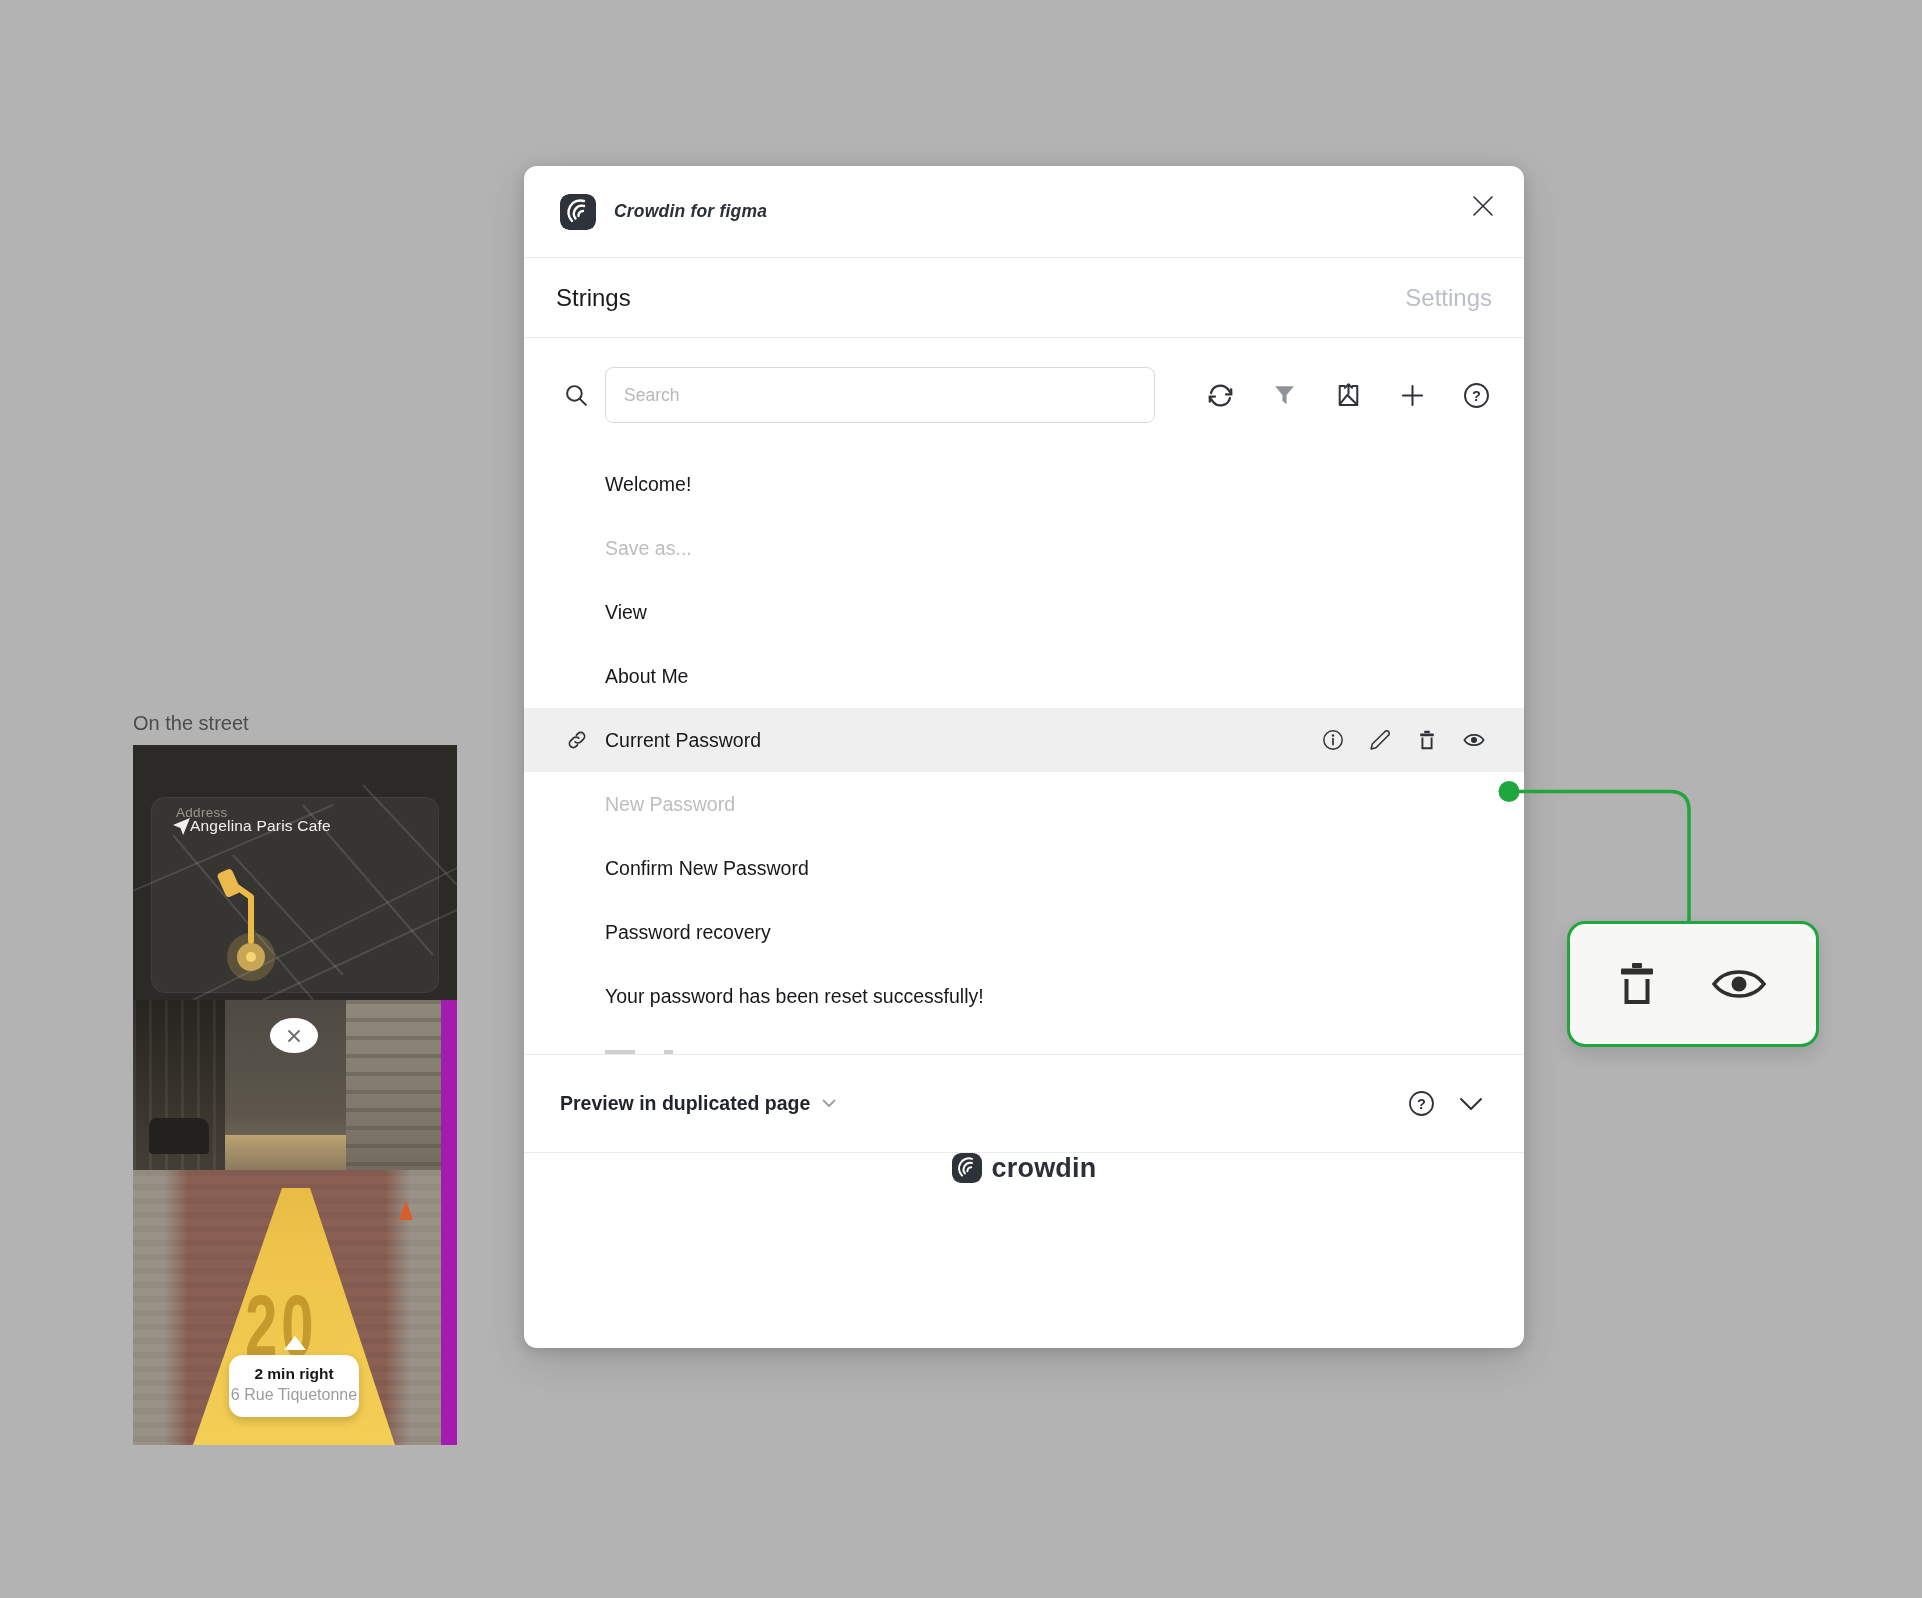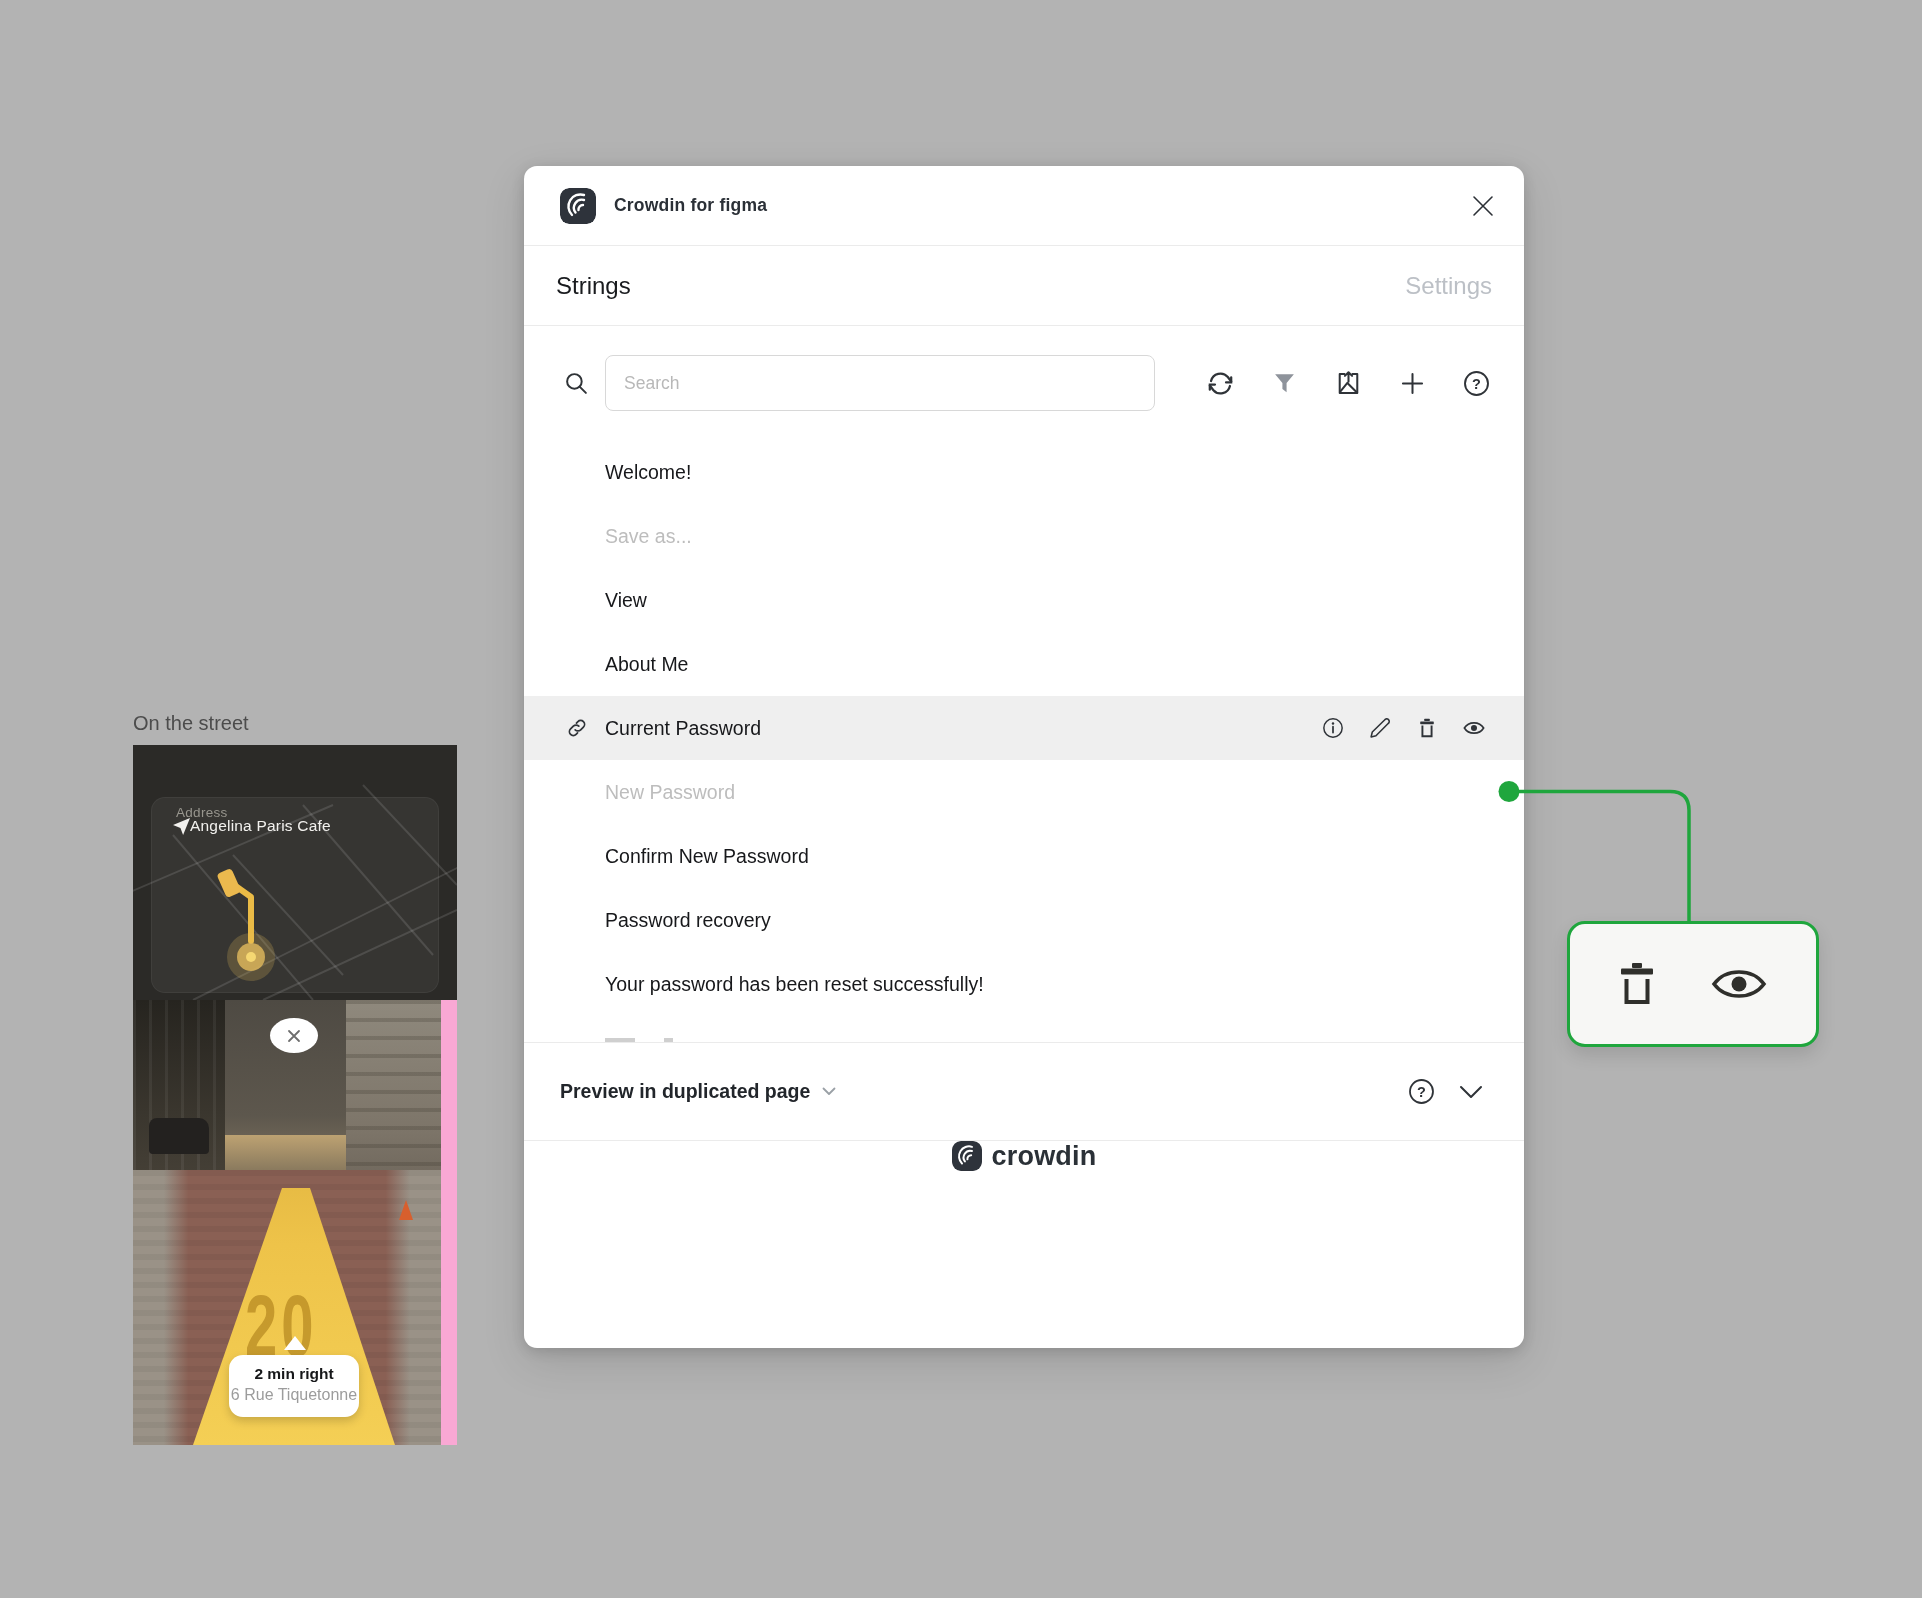--- a/index.html
+++ b/index.html
@@ -15,21 +15,21 @@
   
   .map-frame { left:0; top:745; width:85; height:700; background:#ebebe8; overflow:hidden; }
   .map-area { position:absolute; inset:0 0 335px 0; background:#ebebe8; overflow:hidden; }
   .green1 { position:absolute; left:-26px; top:-24px; width:84px; height:120px; background:#abcd7c; border-radius:45%; transform:rotate(-14deg); }
   .map-sheet { position:absolute; left:0; right:0; top:365px; bottom:0; background:#fff; border-radius:12px 12px 0 0; }
   .sheet-sep1 { position:absolute; left:0; right:22px; top:110px; height:1px; background:#ededed; }
   .sheet-sep2 { position:absolute; left:0; right:22px; top:208px; height:1px; background:#ededed; }
 
   
   .street-label { left:133px; top:712px; font-size:20px; color:#4c4c4c; }
-  .street-frame { left:133px; top:745px; width:324px; height:700px; background:#f9a8d4; overflow:hidden; }
+  .street-frame { left:133px; top:745px; width:324px; height:700px; background:#a21caf; overflow:hidden; }
   .ar-top { position:absolute; left:0; top:0; right:0; height:255px; background:#2b2a27; overflow:hidden; }
   .glass { position:absolute; left:18px; top:52px; width:288px; height:196px; border-radius:14px;
            background:rgba(255,255,255,.055); box-shadow:inset 0 0 0 1px rgba(255,255,255,.05); }
   .addr-label { position:absolute; left:43px; top:60px; font-size:13.5px; color:#98968e; letter-spacing:.3px; }
   .addr-row { position:absolute; left:40px; top:72px; display:flex; align-items:center; }
   .addr-value { font-size:15.5px; color:#f2f1ee; letter-spacing:.2px; }
   .ar-photo { position:absolute; left:0; top:255px; right:16px; height:445px; background:#6e675e; overflow:hidden; }
   .bld-left { position:absolute; left:0; top:0; width:92px; height:205px;
     background:linear-gradient(180deg,#26241f 0%,#3a362e 55%,#4a443a 100%); }
   .bld-left:after{ content:""; position:absolute; inset:0;
@@ -60,22 +60,22 @@
   .up-chevron { position:absolute; left:151px; top:336px; width:0; height:0;
     border-left:11px solid transparent; border-right:11px solid transparent; border-bottom:14px solid #fff; }
   .dir-card { position:absolute; left:96px; top:355px; width:130px; height:62px; background:#fff;
     border-radius:14px; text-align:center; padding-top:10px; box-shadow:0 4px 10px rgba(0,0,0,.18); }
   .dir-primary { font-size:15.5px; font-weight:bold; color:#17181a; }
   .dir-secondary { font-size:16px; color:#9c9c9c; margin-top:3px; }
 
   
   .modal { left:524px; top:166px; width:1000px; height:1182px; background:#fff; border-radius:13px;
     box-shadow:0 3px 14px rgba(0,0,0,.14), 0 14px 44px rgba(0,0,0,.12); z-index:10; }
-  .m-header { position:relative; height:80px; display:flex; align-items:center; padding-left:36px;
-    border-bottom:1px solid #ebebeb; }
+  .m-header { position:relative; height:92px; display:flex; align-items:center; padding-left:36px;
+    border-bottom:1px solid #ebebeb;font-style:italic; }
   .logo-sq { width:36px; height:36px; border-radius:9px; }
   .m-title { margin-left:18px; font-size:17.5px; font-weight:bold; color:#2b3037; letter-spacing:.2px; }
   .m-close { position:absolute; right:26px; top:25px; width:30px; height:30px; display:flex;
     align-items:center; justify-content:center; cursor:pointer; background:none; border:none; }
   .m-tabs { height:80px; display:flex; align-items:center; justify-content:space-between;
     padding:0 32px; border-bottom:1px solid #ebebeb; }
   .tab { font-size:24px; font-weight:500; background:none; border:none; cursor:pointer; }
   .tab-active { color:#191b1e; }
   .tab-inactive { color:#bcc0c6; }
   .m-toolbar { height:114px; display:flex; align-items:center; padding:0 34px 0 40px; }

